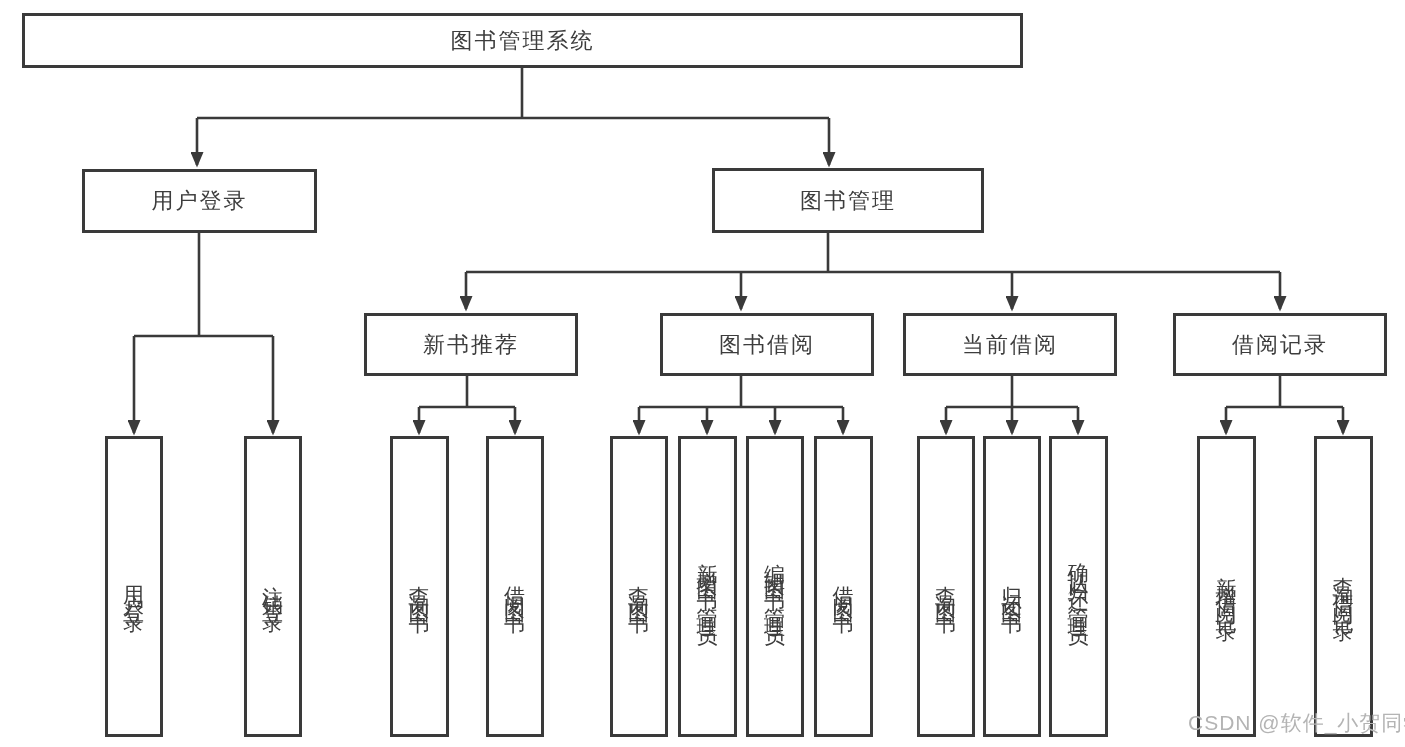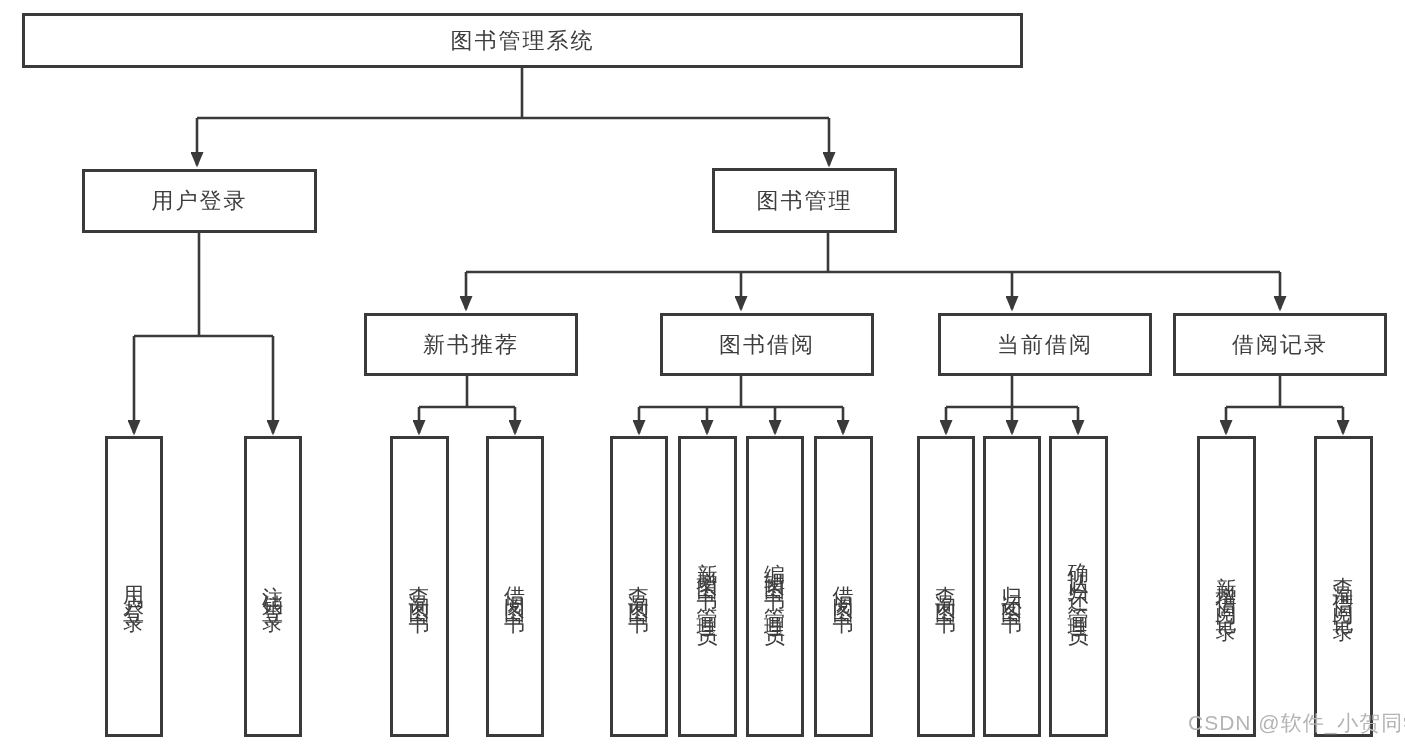--- a/index.html
+++ b/index.html
@@ -40,24 +40,24 @@
     position:absolute;
     left:1188px;top:709px;
     font-size:21px;
     color:#b4b4b4;
     letter-spacing:1px;
     white-space:nowrap;
   }
   
   .n-root            {left:22px;  top:13px;  width:1001px;height:55px;}
   .n-user-login      {left:82px;  top:169px; width:235px; height:64px;}
-  .n-book-management {left:712px; top:168px; width:185px; height:65px;}
+  .n-book-management {left:712px; top:168px; width:272px; height:65px;}
   .n-new-book        {left:364px; top:313px; width:214px; height:63px;}
   .n-book-borrowing  {left:660px; top:313px; width:214px; height:63px;}
-  .n-current-borrow  {left:938px; top:313px; width:214px; height:63px;}
+  .n-current-borrow  {left:903px; top:313px; width:214px; height:63px;}
   .n-borrow-records  {left:1173px;top:313px; width:214px; height:63px;}
   
   .v1 {left:105px; width:58px;}
   .v2 {left:244px; width:58px;}
   .v3 {left:390px; width:59px;}
   .v4 {left:486px; width:58px;}
   .v5 {left:610px; width:58px;}
   .v6 {left:678px; width:59px;}
   .v7 {left:746px; width:58px;}
   .v8 {left:814px; width:59px;}

